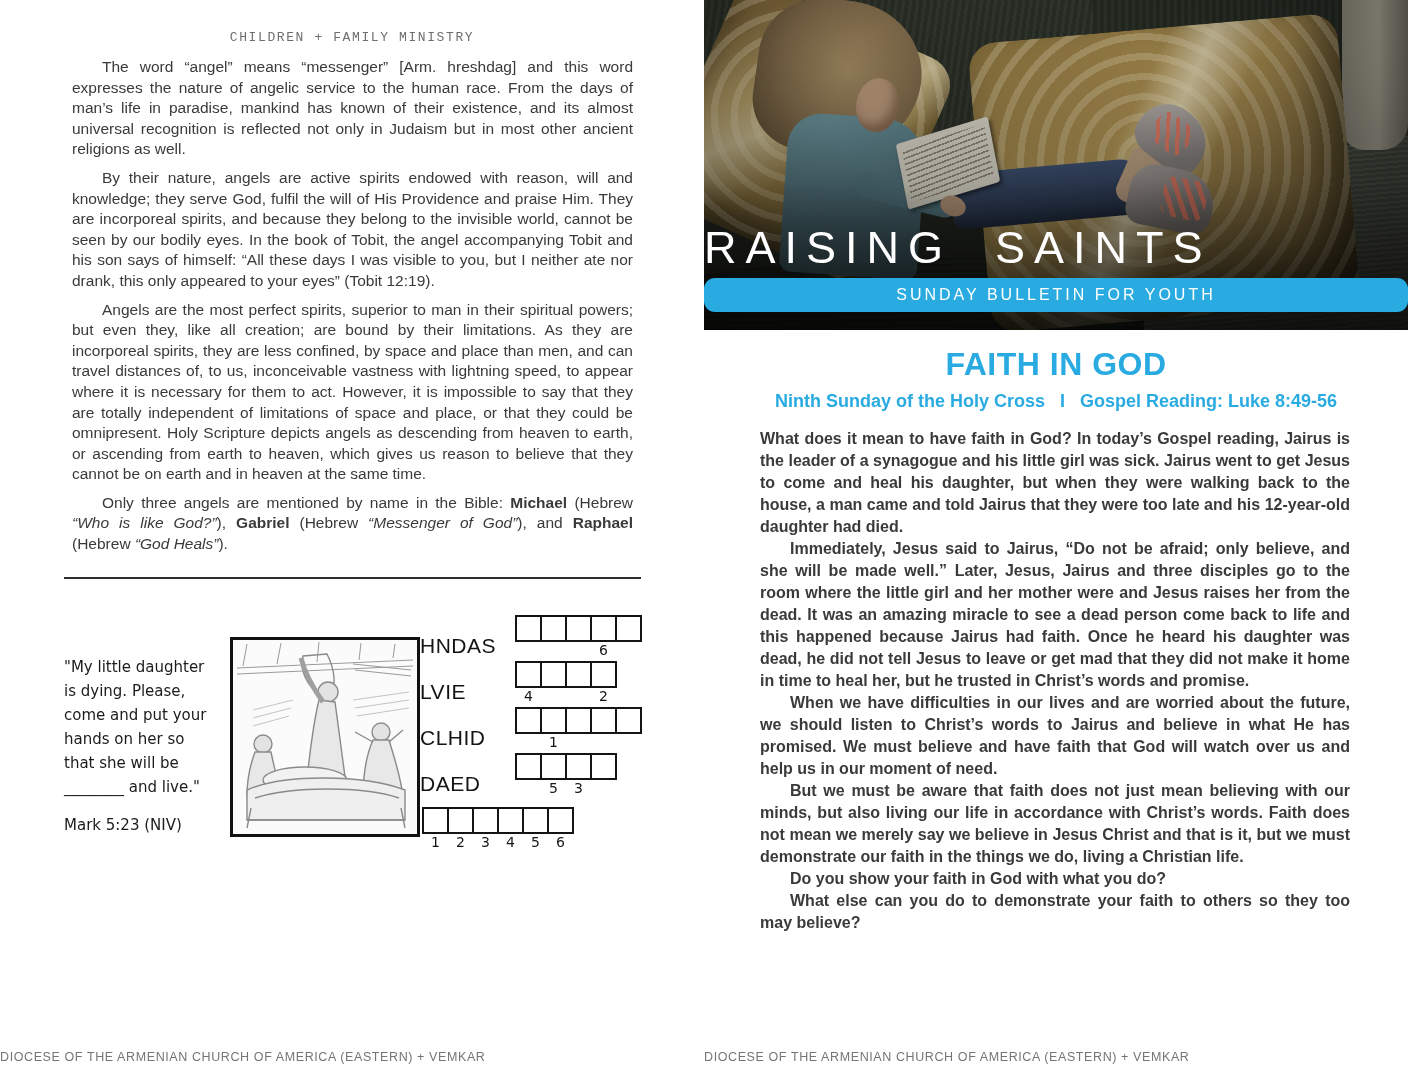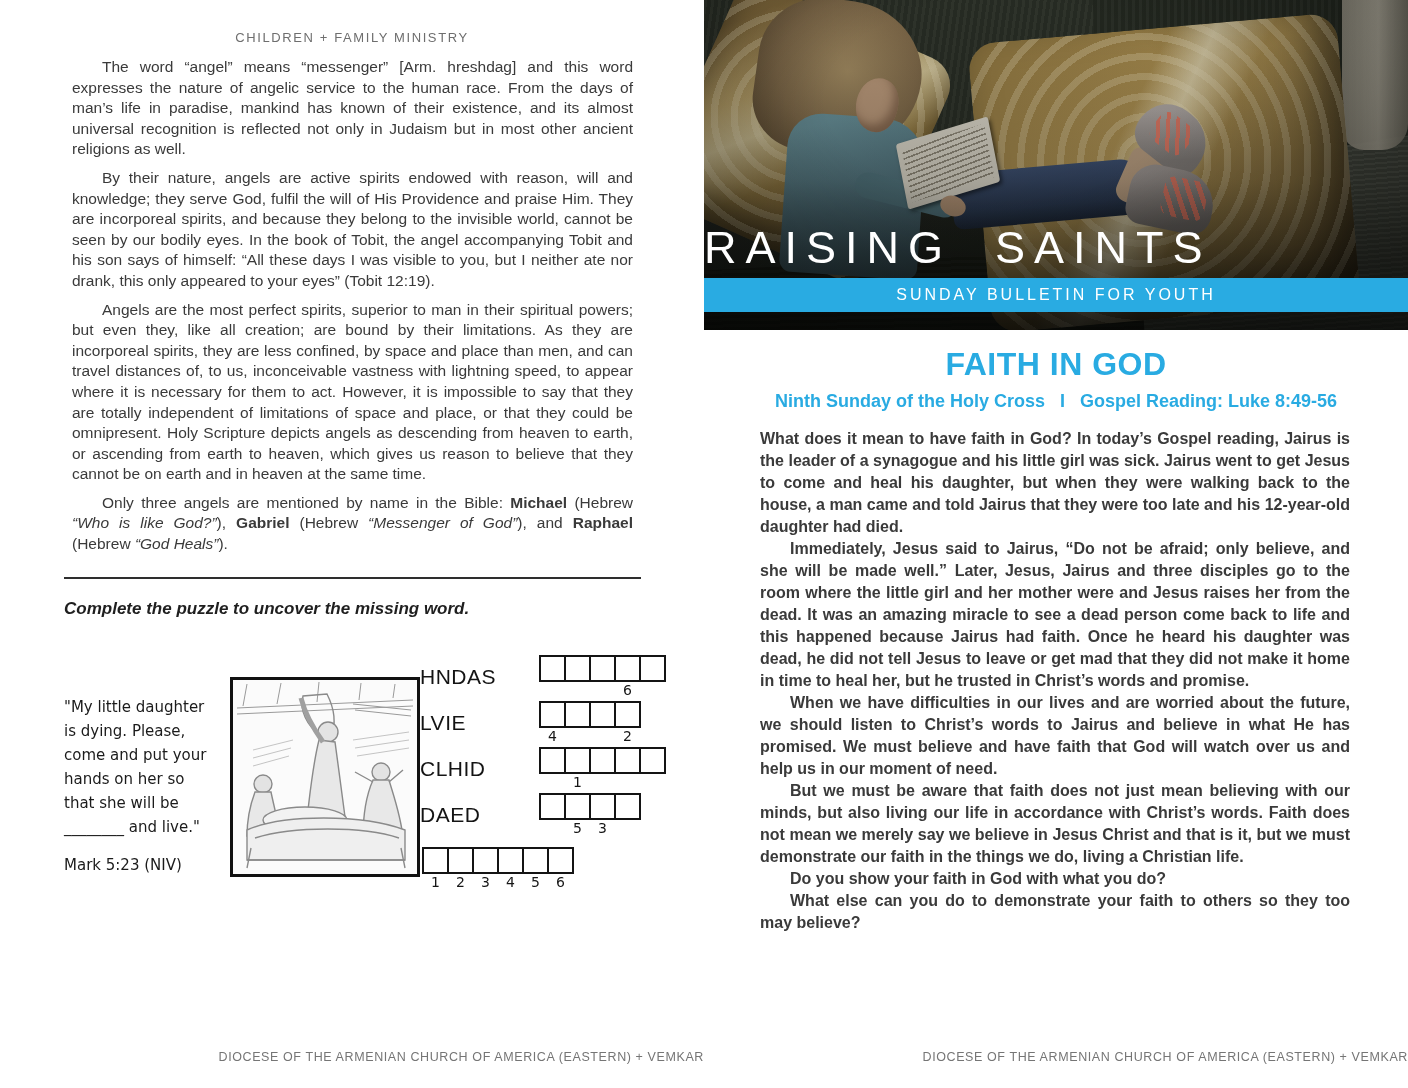--- a/index.html
+++ b/index.html
@@ -6,44 +6,44 @@
   * { box-sizing:border-box; }
   html,body { margin:0; padding:0; }
   body {
     width:1408px; height:1088px; background:#fff; overflow:hidden;
     font-family:"Liberation Sans", sans-serif; color:#3A3A3A;
   }
   .spread { display:flex; width:1408px; height:1088px; }
   .page { width:704px; height:1088px; position:relative; background:#fff; }
 
   
-  .kicker { margin-top:30px; text-align:center; font-size:13px; letter-spacing:1.6px; color:#6E6E6E; }
+  .kicker { margin-top:30px; text-align:center; font-size:13px; letter-spacing:1.6px; color:#6E6E6E;font-family:Liberation Mono, monospace; }
   .lp-title { margin-top:12px; text-align:center; font-size:34px; font-weight:700; letter-spacing:.5px; color:var(--accent); }
   .lp-body { margin:12px 63px 0 64px; font-size:15.5px; line-height:20.6px; text-align:justify; color:#3A3A3A; }
   .lp-body p { margin:8px; text-indent:30px; }
   .rule { margin:22px 63px 0 64px; border-top:2px solid #2E2E2E; }
   .instruction { margin:20px 63px 0 64px; font-size:17px; font-weight:700; font-style:italic; color:#1F1F1F; }
 
   .puzzle { position:relative; margin:24px 63px 0 64px; height:290px; }
   .verse { position:absolute; left:0; top:52px; width:180px; font-family:"DejaVu Sans", sans-serif; font-size:15px; line-height:24px; color:#1B1B1B; }
   .verse-ref { margin-top:14px; }
   .illustration { position:absolute; left:166px; top:34px; width:190px; height:200px; border:3px solid #111; background:#fff; }
   .illustration svg { display:block; width:100%; height:100%; }
 
   .words { position:absolute; left:356px; top:12px; }
-  .word-row { display:flex; align-items:center; margin-bottom:2px;gap:24px; }
+  .word-row { display:flex; align-items:flex-end; margin-bottom:2px; }
   .word-label { width:95px; font-size:21px; letter-spacing:.5px; color:#141414; line-height:27px; }
   .strip { display:flex; }
   .cellcol { display:flex; flex-direction:column; align-items:center; width:27px; margin-left:-2px; }
   .cellcol:first-child { margin-left:0; }
   .box { width:27px; height:27px; border:2px solid #141414; background:#fff; }
   .cellnum { height:17px; font-size:14px; line-height:17px; color:#161616; font-family:"DejaVu Sans", sans-serif; }
   .answer { position:absolute; left:358px; top:204px; display:flex; }
 
-  .page-footer { position:absolute; bottom:24px; left:0; width:100%; text-align:right;
+  .page-footer { position:absolute; bottom:24px; left:0; width:100%; text-align:left;
     font-size:12.5px; letter-spacing:.6px; color:#757575; }
 
   
   .photo { position:relative; width:704px; height:330px; overflow:hidden;
     background:linear-gradient(115deg,#2b2f2a 0%,#21251f 45%,#171a12 100%); }
   .cushion-a { position:absolute; left:-50px; top:-70px; width:480px; height:270px; border-radius:60px;
     background:repeating-linear-gradient(96deg,#343930 0 3px,#2a2f27 3px 7px); transform:rotate(2deg); }
   .cushion-b { position:absolute; left:390px; top:-90px; width:380px; height:250px; border-radius:50px;
     background:repeating-linear-gradient(92deg,#2e332b 0 3px,#252a22 3px 7px); transform:rotate(-2deg); }
   .seat { position:absolute; right:-70px; bottom:-60px; width:430px; height:230px; border-radius:40px;
@@ -95,21 +95,21 @@
     transform:rotate(12deg); }
   .shoe-bottom:after { content:""; position:absolute; left:34px; top:8px; width:44px; height:40px;
     background:repeating-linear-gradient(60deg,#f0816c 0 5px, transparent 5px 11px); border-radius:10px; }
   .photo-shade { position:absolute; inset:0;
     background:
       radial-gradient(ellipse at 42% 30%, transparent 30%, rgba(0,0,0,.38) 85%),
       linear-gradient(180deg, rgba(8,10,6,.12) 0%, rgba(8,9,6,.30) 55%, rgba(4,5,3,.72) 100%); }
   .photo-title { position:absolute; left:0; right:0; bottom:56px; color:#fff;
     font-size:45px; font-weight:300; letter-spacing:9px; white-space:pre; }
   .banner { position:absolute; left:0; right:0; bottom:18px; height:34px; background:var(--accent);
-    display:flex; align-items:center; justify-content:center; color:#fff; font-size:16px; letter-spacing:3px; }
+    display:flex; align-items:center; justify-content:center; color:#fff; font-size:16px; letter-spacing:3px;border-radius:11px; }
 
   
   .rp-title { margin-top:16px; text-align:center; font-size:32px; font-weight:700; letter-spacing:.5px; color:var(--accent); }
   .rp-subtitle { margin-top:8px; text-align:center; font-size:18px; font-weight:700; color:var(--accent); white-space:pre; }
   .rp-body { margin:16px 58px 0 56px; font-size:16px; line-height:22px; text-align:justify; color:#3A3A3A;font-weight:bold; }
   .rp-body p { margin:0; }
   .rp-body p + p { text-indent:30px; }
 </style>
 </head>
 <body>
@@ -118,21 +118,20 @@
 
   <div class="page">
     <div class="kicker">CHILDREN + FAMILY MINISTRY</div>
     <div class="lp-body">
         <p>The word “angel” means “messenger” [Arm. hreshdag] and this word expresses the nature of angelic service to the human race. From the days of man’s life in paradise, mankind has known of their existence, and its almost universal recognition is reflected not only in Judaism but in most other ancient religions as well.</p>
         <p>By their nature, angels are active spirits endowed with reason, will and knowledge; they serve God, fulfil the will of His Providence and praise Him. They are incorporeal spirits, and because they belong to the invisible world, cannot be seen by our bodily eyes. In the book of Tobit, the angel accompanying Tobit and his son says of himself: “All these days I was visible to you, but I neither ate nor drank, this only appeared to your eyes” (Tobit 12:19).</p>
         <p>Angels are the most perfect spirits, superior to man in their spiritual powers; but even they, like all creation; are bound by their limitations. As they are incorporeal spirits, they are less confined, by space and place than men, and can travel distances of, to us, inconceivable vastness with lightning speed, to appear where it is necessary for them to act. However, it is impossible to say that they are totally independent of limitations of space and place, or that they could be omnipresent. Holy Scripture depicts angels as descending from heaven to earth, or ascending from earth to heaven, which gives us reason to believe that they cannot be on earth and in heaven at the same time.</p>
         <p><span>Only three angels are mentioned by name in the Bible: </span><span style="font-weight: 700;">Michael</span><span> (Hebrew </span><span style="font-style: italic;">“Who is like God?”</span><span>), </span><span style="font-weight: 700;">Gabriel</span><span> (Hebrew </span><span style="font-style: italic;">“Messenger of God”</span><span>), and </span><span style="font-weight: 700;">Raphael</span><span> (Hebrew </span><span style="font-style: italic;">“God Heals”</span><span>).</span></p>
       </div>
     <div class="rule"></div>
-    <div class="instruction">Complete the puzzle to uncover the missing word.</div>
 
     <div class="puzzle">
       <div class="verse">
         <div>
             <div class="verse-line">"My little daughter</div>
             <div class="verse-line">is dying. Please,</div>
             <div class="verse-line">come and put your</div>
             <div class="verse-line">hands on her so</div>
             <div class="verse-line">that she will be</div>
             <div class="verse-line">________ and live."</div>

